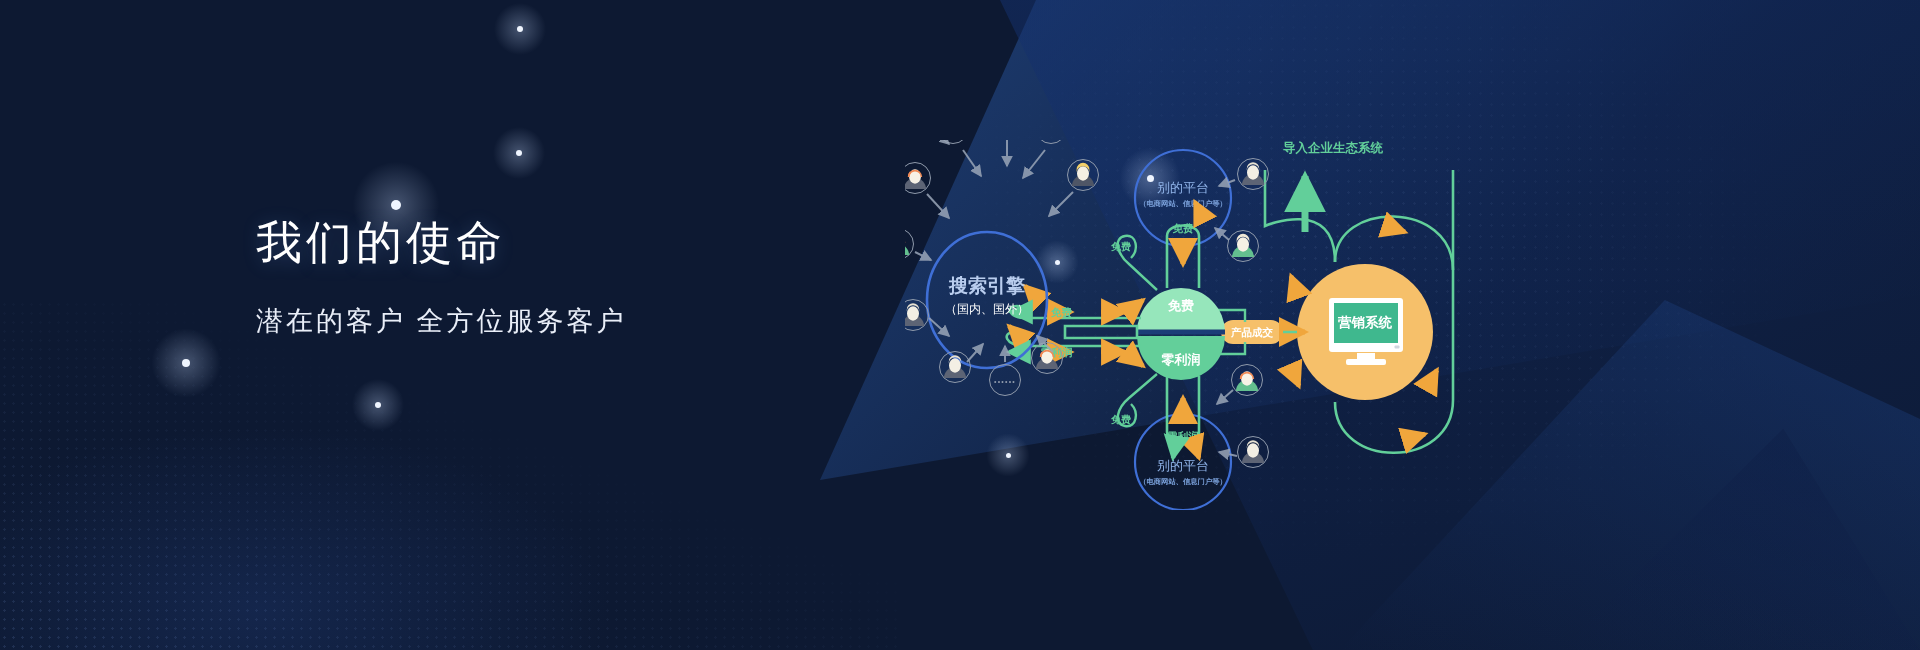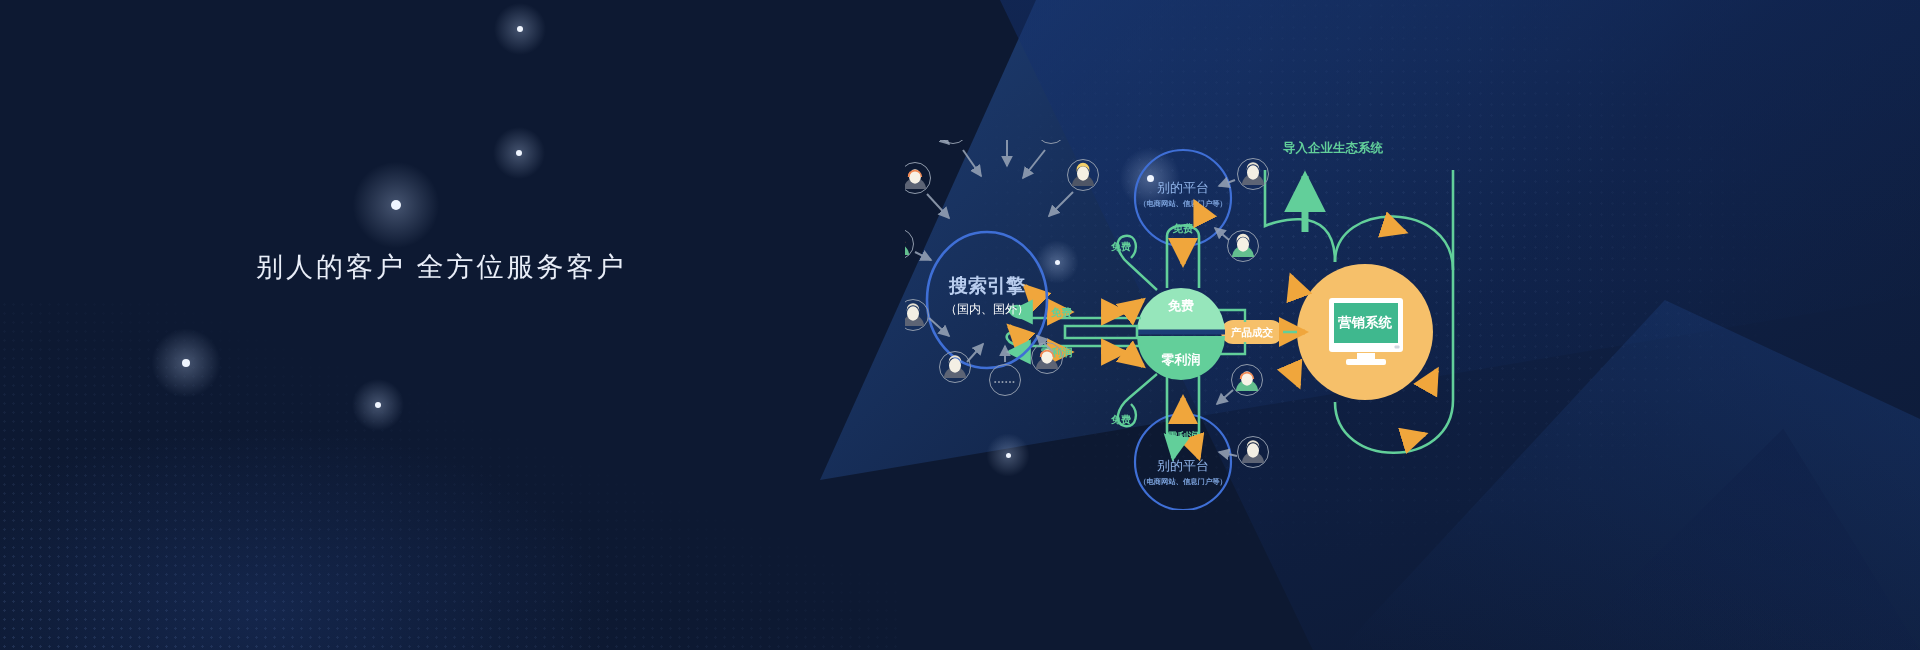--- a/index.html
+++ b/index.html
@@ -77,21 +77,22 @@
       <div class="spark" style="left: 516px; top: 150px; width: 6px; height: 6px;"></div>
       <div class="spark" style="left: 391px; top: 200px; width: 10px; height: 10px;"></div>
       <div class="spark" style="left: 182px; top: 359px; width: 8px; height: 8px;"></div>
       <div class="spark" style="left: 375px; top: 402px; width: 6px; height: 6px;"></div>
       <div class="spark" style="left: 1146.5px; top: 174.5px; width: 7px; height: 7px;"></div>
       <div class="spark" style="left: 1054.5px; top: 259.5px; width: 5px; height: 5px;"></div>
       <div class="spark" style="left: 1005.5px; top: 452.5px; width: 5px; height: 5px;"></div>
     </div>
 
   <div class="copy">
-    <div class="subline">别人的客户  全方位服务客户</div>
+    <div class="headline">我们的使命</div>
+    <div class="subline">潜在的客户  全方位服务客户</div>
   </div>
 
   <div id="diagram">
   <svg width="640" height="370" viewBox="0 0 640 370" xmlns="http://www.w3.org/2000/svg">
     <defs>
       <marker id="ar-o" markerWidth="7" markerHeight="7" refX="5.2" refY="3" orient="auto">
         <path d="M0,0 L6,3 L0,6 Z" fill="#f0a63c"></path>
       </marker>
       <marker id="ar-g" markerWidth="7" markerHeight="7" refX="5.2" refY="3" orient="auto">
         <path d="M0,0 L6,3 L0,6 Z" fill="#62cf9a"></path>

